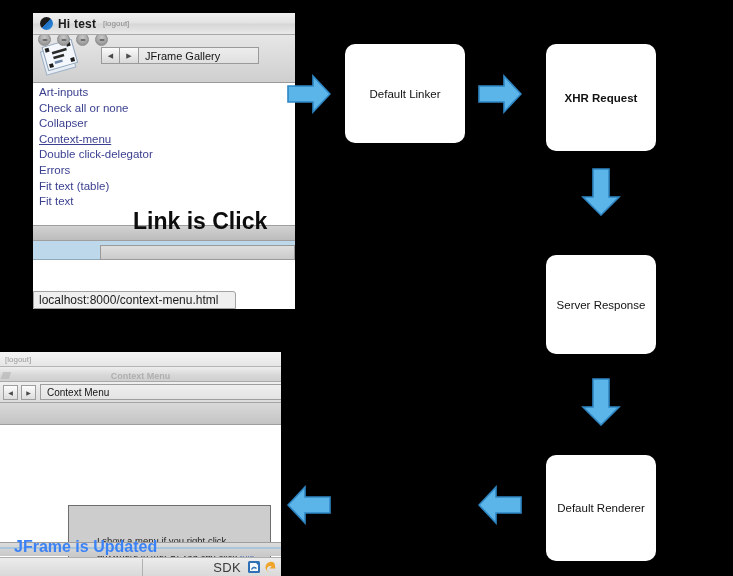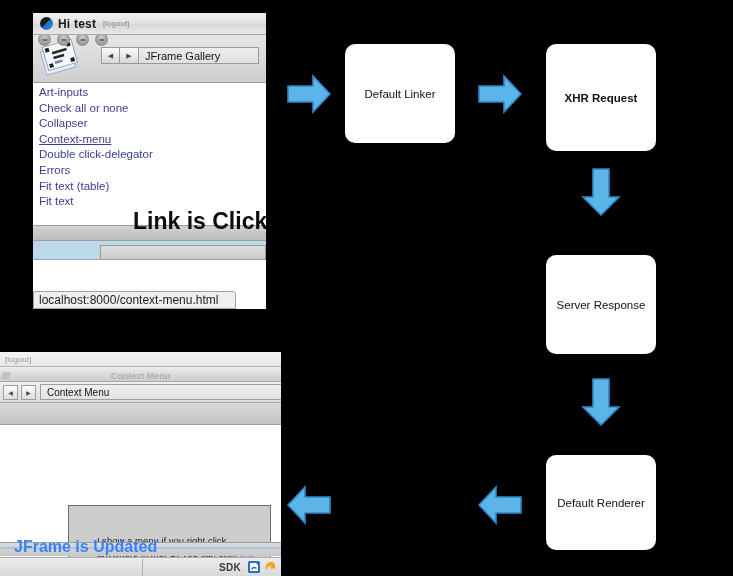--- a/index.html
+++ b/index.html
@@ -8,21 +8,21 @@
     background: #000;
     width: 733px; height: 576px;
     overflow: hidden;
     font-family: "Liberation Sans", sans-serif;
   }
   #stage { position: relative; width: 733px; height: 576px; background: #000; }
 
   
   #win-top {
     position: absolute; left: 33px; top: 13px;
-    width: 233px; height: 296px;
+    width: 262px; height: 296px;
     background: #ffffff;
     overflow: hidden;
   }
   .app-header {
     position: relative;
     height: 22px;
     background: linear-gradient(to bottom, #f2f2f2 0%, #e2e2e2 48%, #d6d6d6 52%, #e9e9e9 100%);
     border-bottom: 1px solid #a7a7a7;
     display: flex; align-items: center;
     padding-left: 7px;
@@ -241,21 +241,21 @@
     background: linear-gradient(to bottom, #ececec, #d9d9d9);
     border-top: 1px solid #aeaeae;
     display: flex; align-items: center; justify-content: flex-end;
     padding-right: 4px;
     z-index: 7;
   }
   .b-taskbar-sep {
     position: absolute; left: 142px; top: 1px; width: 1px; height: 18px;
     background: #b0b0b0;
   }
-  .sdk-text { font-size: 10px; font-weight: bold; color: #3a3a3a; letter-spacing: .3px; margin-right: 4px; }
+  .sdk-text { font-size: 13px; font-weight: normal; color: #3a3a3a; letter-spacing: .3px; margin-right: 4px; }
   .sdk-icon { width: 14px; height: 14px; margin-left: 2px; }
 
   
   .fc-box {
     position: absolute;
     background: #ffffff;
     border-radius: 10px;
     display: flex; align-items: center; justify-content: center;
     font-size: 11.5px; color: #111111;
     text-align: center;
@@ -361,33 +361,33 @@
       </svg>
       <svg class="sdk-icon" viewBox="0 0 14 14">
         <path d="M11.5 3.2 A5.4 5.4 0 1 0 7.2 12.6 A3.3 3.3 0 1 1 8.6 6.3 L6.6 8.6 L12.4 8.4 Z" fill="#f0a52a"></path>
       </svg>
     </div>
   </div>
 
   <div class="blue-line"></div>
   <div class="updated-msg">JFrame is Updated</div>
 
-  <div class="fc-box" style="left:345px; top:44px; width:110px; height:99px;">
+  <div class="fc-box" style="left:345px; top:44px; width:120px; height:99px;">
     <span>Default Linker</span>
   </div>
 
   <div class="fc-box" style="left:546px; top:44px; width:110px; height:107px;font-weight:bold;">
     <span>XHR Request</span>
   </div>
 
   <div class="fc-box" style="left:546px; top:255px; width:110px; height:99px;">
     <span>Server Response</span>
   </div>
 
-  <div class="fc-box" style="left:546px; top:455px; width:110px; height:95px;">
+  <div class="fc-box" style="left:546px; top:455px; width:110px; height:106px;">
     <span>Default Renderer</span>
   </div>
 
 
   <svg class="arrow" style="left:287px; top:74px; width:44px; height:40px;" viewBox="0 0 44 40">
     <path d="M1 12 H26 V2 L43 20 L26 38 V28 H1 Z" fill="#5bb5e8" stroke="#2f86c4" stroke-width="1.6"></path>
   </svg>
 
   <svg class="arrow" style="left:478px; top:74px; width:44px; height:40px;" viewBox="0 0 44 40">
     <path d="M1 12 H26 V2 L43 20 L26 38 V28 H1 Z" fill="#5bb5e8" stroke="#2f86c4" stroke-width="1.6"></path>

